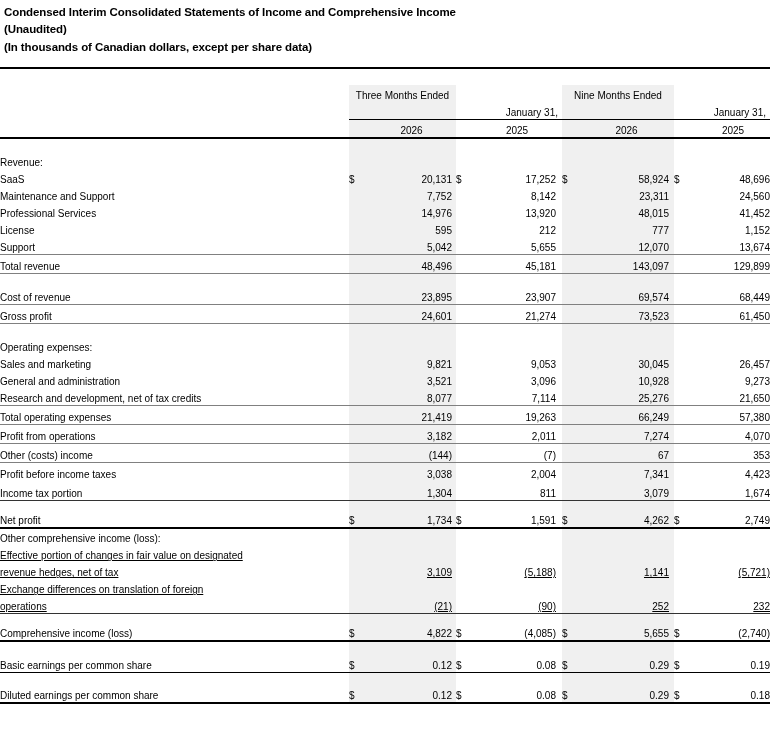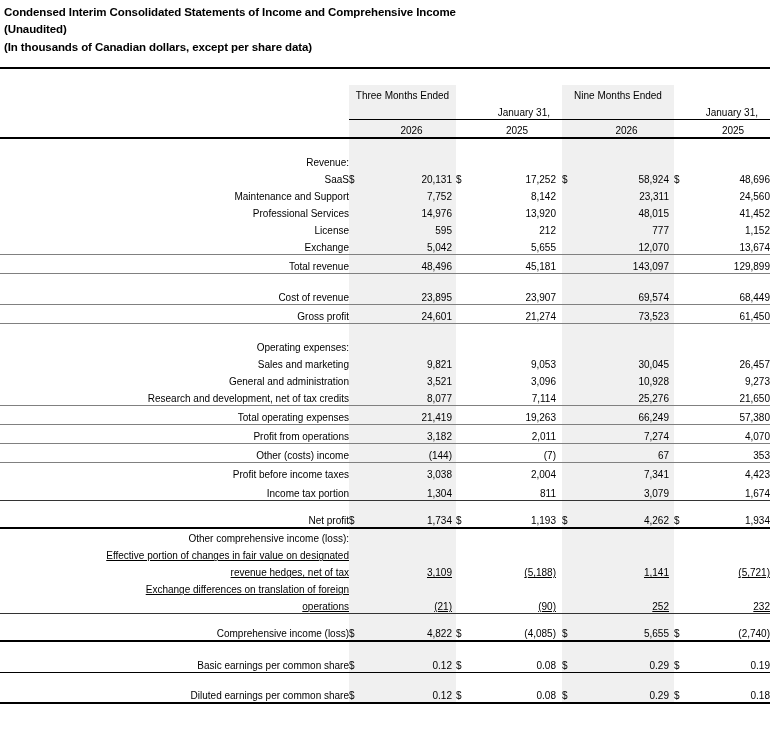--- a/index.html
+++ b/index.html
@@ -59,21 +59,21 @@
   col.c-val3   { width: 85px; }
   col.c-gap3   { width: 5px; }
   col.c-cur4   { width: 22px; }
   col.c-val4   { width: 74px; }
 
   
   .shade { background: #f0f0f0; }
 
   
   .lbl {
-    text-align: right;
+    text-align: left;
     padding-left: 4px;
     padding-right: 6px;
     line-height: 1.30;
   }
   .cur {
     text-align: left;
     padding-left: 5px;
     line-height: 1.30;
   }
   .val {
@@ -107,21 +107,21 @@
   .bb-dark   { border-bottom: 1.3px solid #333333; }
 
   
   .hdr-rule { border-bottom: 1.6px solid #000000; }
   .hdr-group {
     text-align: center;
     font-weight: bold;
     line-height: 1.32;
     white-space: nowrap;
   }
-  .hdr-group.right-al { text-align: right; padding-right: 12px; }
+  .hdr-group.right-al { text-align: right; padding-right: 4px; }
 
   .yr {
     text-align: center;
     padding-right: 4px;
     font-weight: bold;
     line-height: 1.30;
   }
 
   .wrap-txt {
     line-height: 1.30;
@@ -275,21 +275,21 @@
       <td class="val">212</td>
       <td></td>
       <td class="shade"></td>
       <td class="shade val">777</td>
       <td class="shade"></td>
       <td></td>
       <td class="val">1,152</td>
     </tr>
 
     <tr class="r-norm">
-      <td class="lbl ind1 bb-gray">Exchange</td>
+      <td class="lbl ind1 bb-gray">Support</td>
       <td class="shade bb-gray"></td>
       <td class="shade val bb-gray">5,042</td>
       <td class="shade bb-gray"></td>
       <td class="bb-gray"></td>
       <td class="val bb-gray">5,655</td>
       <td class="bb-gray"></td>
       <td class="shade bb-gray"></td>
       <td class="shade val bb-gray">12,070</td>
       <td class="shade bb-gray"></td>
       <td class="bb-gray"></td>
@@ -520,27 +520,27 @@
       <td></td>
       <td></td>
     </tr>
 
     <tr class="r-sec">
       <td class="lbl ind0 b bb-thick">Net profit</td>
       <td class="shade cur b bb-thick">$</td>
       <td class="shade val b bb-thick">1,734</td>
       <td class="shade bb-thick"></td>
       <td class="cur b bb-thick">$</td>
-      <td class="val b bb-thick">1,193</td>
+      <td class="val b bb-thick">1,591</td>
       <td class="bb-thick"></td>
       <td class="shade cur b bb-thick">$</td>
       <td class="shade val b bb-thick">4,262</td>
       <td class="shade bb-thick"></td>
       <td class="cur b bb-thick">$</td>
-      <td class="val b bb-thick">1,934</td>
+      <td class="val b bb-thick">2,749</td>
     </tr>
 
     <tr class="r-norm">
       <td class="lbl ind0">Other comprehensive income (loss):</td>
       <td class="shade"></td>
       <td class="shade"></td>
       <td class="shade"></td>
       <td></td>
       <td></td>
       <td></td>

